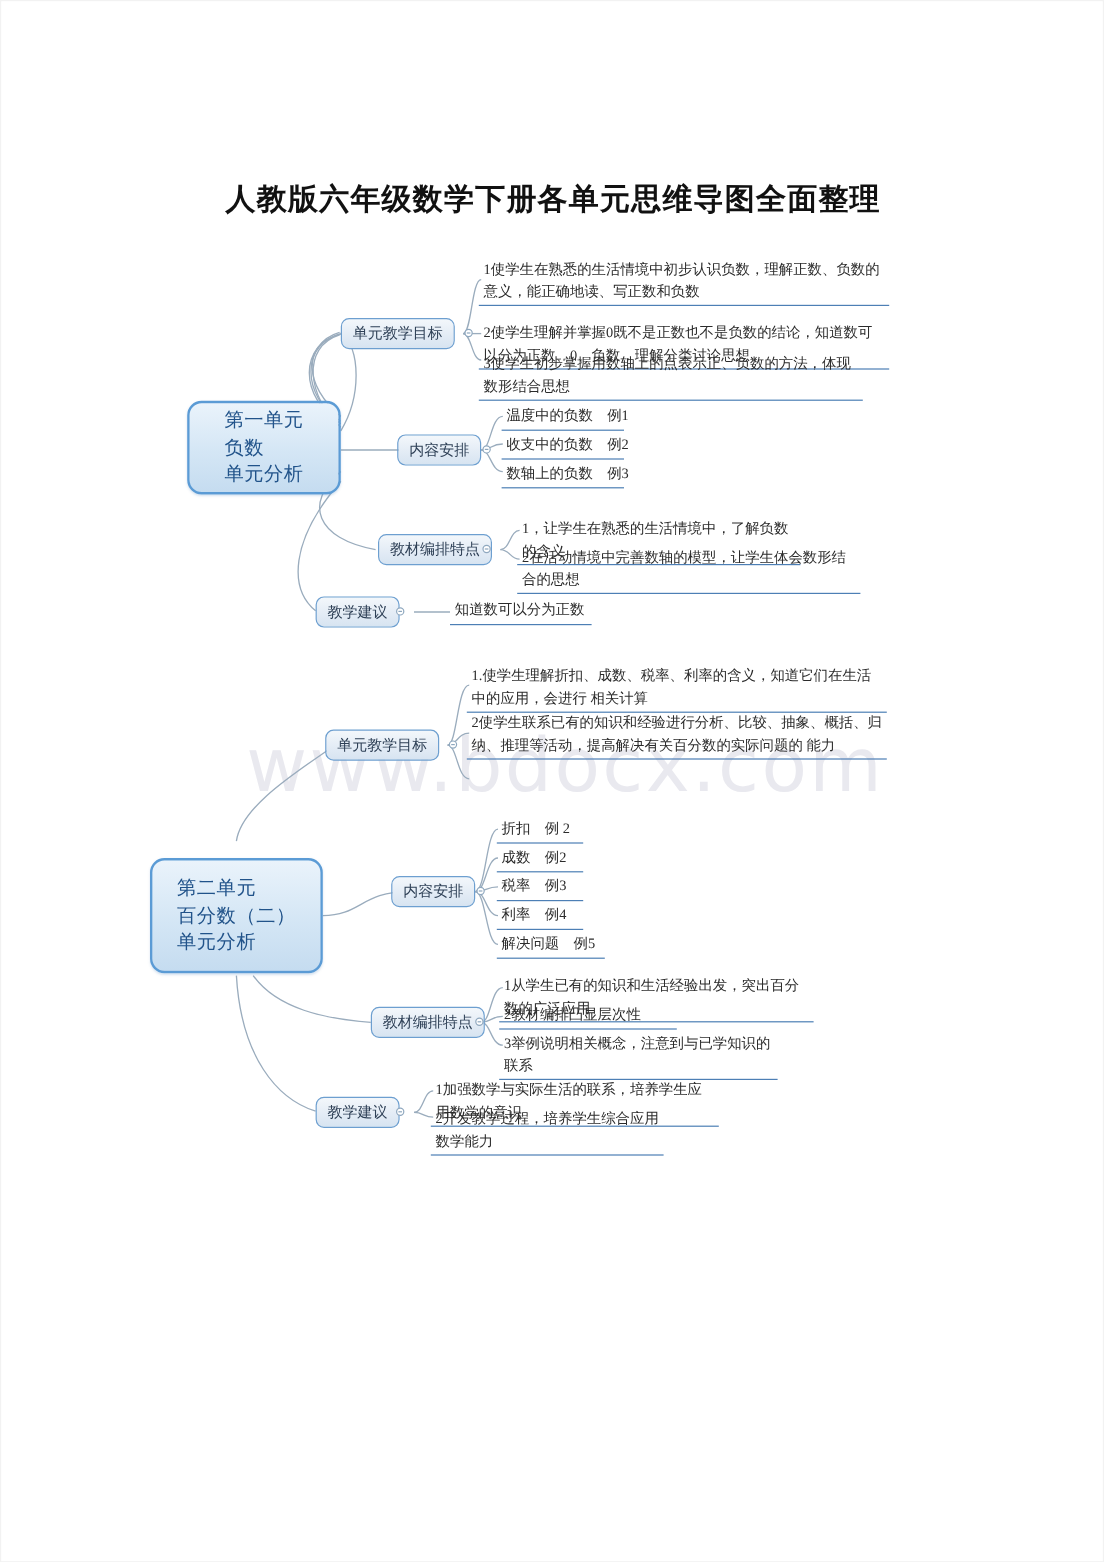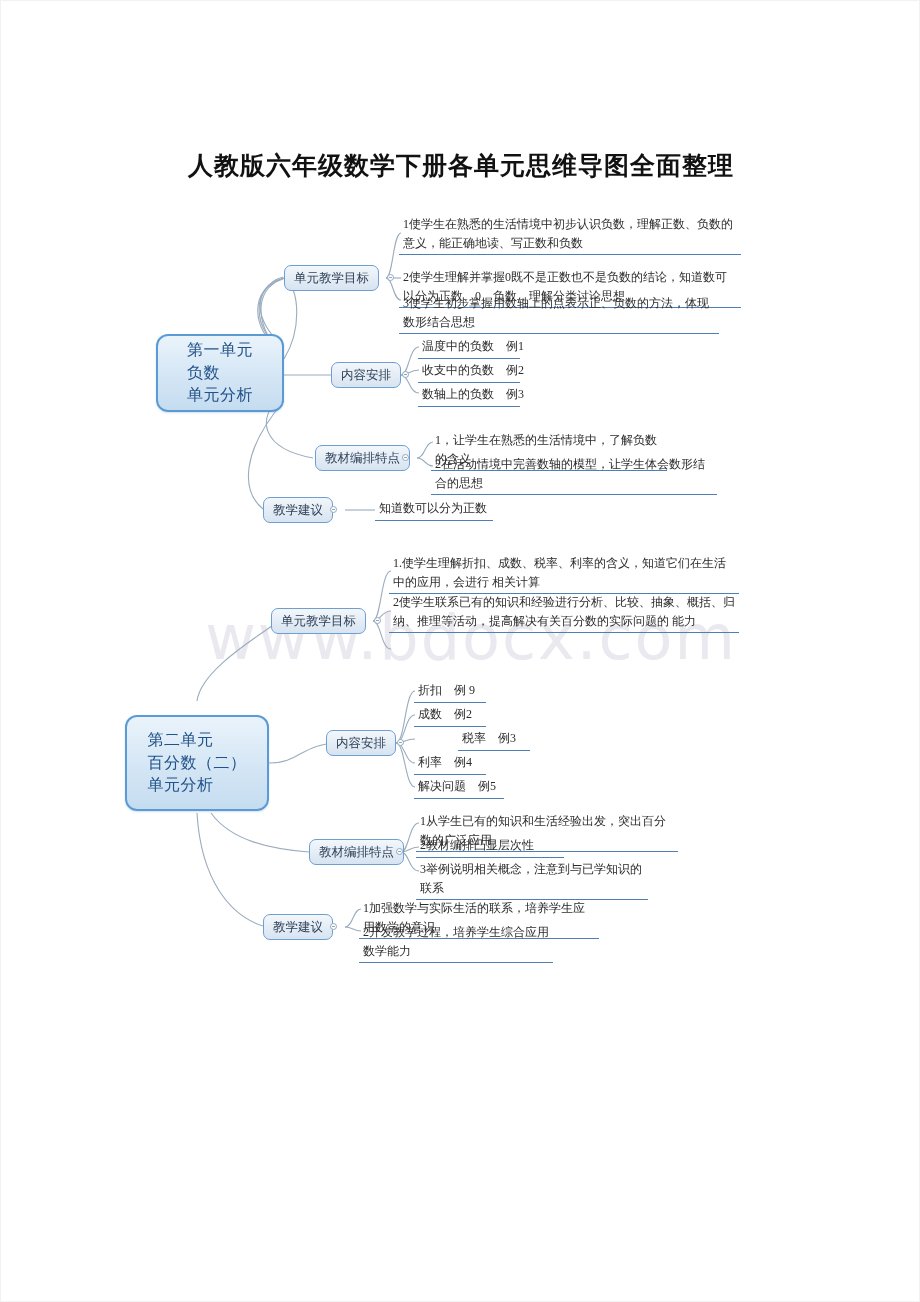--- a/index.html
+++ b/index.html
@@ -239,23 +239,23 @@
   <div class="collapse-dot" style="left:373px; top:616px;"></div>
 
   <div class="leaf" style="left:388px; top:532px; width:350px;margin-top:20px;">1.使学生理解折扣、成数、税率、利率的含义，知道它们在生活中的应用，会进行 相关计算</div>
   <div class="leaf" style="left:388px; top:591px; width:350px;">2使学生联系已有的知识和经验进行分析、比较、抽象、概括、归纳、推理等活动，提高解决有关百分数的实际问题的 能力</div>
 
   <div class="node branch-node" style="left:325px; top:729px;">
     <span>内容安排</span>
   </div>
   <div class="collapse-dot" style="left:396px; top:738px;"></div>
 
-  <div class="leaf short" style="left:413px; top:679px; width:72px;">折扣　例 9</div>
+  <div class="leaf short" style="left:413px; top:679px; width:72px;">折扣　例 2</div>
   <div class="leaf short" style="left:413px; top:703px; width:72px;">成数　例2</div>
-  <div class="leaf short" style="left:413px; top:727px; width:72px;margin-left:44px;">税率　例3</div>
+  <div class="leaf short" style="left:413px; top:727px; width:72px;">税率　例3</div>
   <div class="leaf short" style="left:413px; top:751px; width:72px;">利率　例4</div>
   <div class="leaf short" style="left:413px; top:775px; width:90px;">解决问题　例5</div>
 
   <div class="node branch-node" style="left:308px; top:838px;">
     <span>教材编排特点</span>
   </div>
   <div class="collapse-dot" style="left:395px; top:847px;"></div>
 
   <div class="leaf" style="left:415px; top:810px; width:262px;">1从学生已有的知识和生活经验出发，突出百分数的广泛应用</div>
   <div class="leaf" style="left:415px; top:834px; width:148px;">2教材编排凸显层次性</div>

